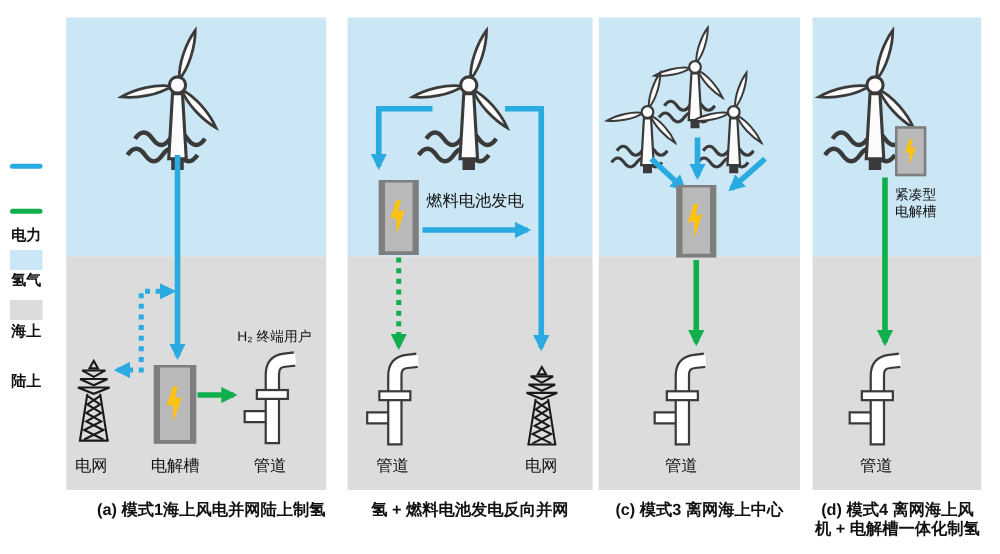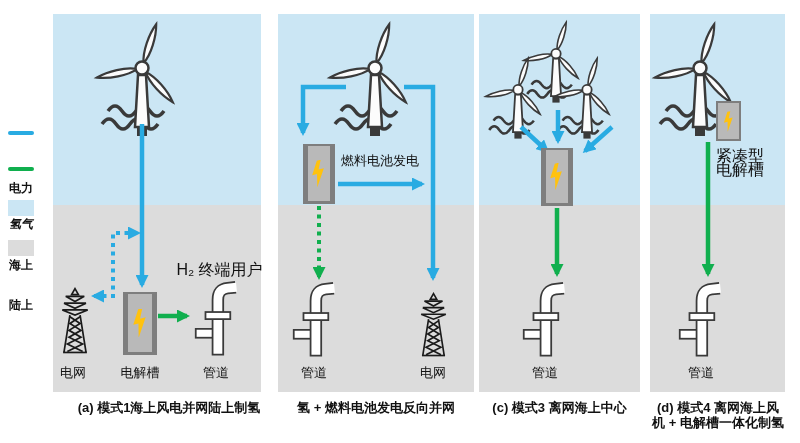--- a/index.html
+++ b/index.html
@@ -32,21 +32,21 @@
 
   
   .elz{position:absolute;box-sizing:border-box;background:var(--box-gray);
        border-top:2px solid var(--box-edge);border-bottom:3px solid var(--box-edge);
        border-left:5px solid var(--box-edge);border-right:5px solid var(--box-edge);
        display:flex;align-items:center;justify-content:center;}
   .elz.small{border:2px solid var(--box-edge);}
 
   
   .lbl{position:absolute;font-size:13px;font-weight:normal;line-height:14px;text-align:center;white-space:nowrap;}
-  .lbl-sm{font-size:16px;}
+  .lbl-sm{font-size:11px;}
   .caption{position:absolute;top:400px;font-size:13px;font-weight:bold;line-height:15px;text-align:center;}
 
   
   .ln{fill:none;}
   .ln-power{stroke:var(--power-blue);stroke-width:4.5;}
   .ln-power-dash{stroke:var(--power-blue);stroke-width:4;stroke-dasharray:4 4.5;}
   .ln-h2{stroke:var(--hydrogen-green);stroke-width:4.5;}
   .ln-h2-dash{stroke:var(--hydrogen-green);stroke-width:4;stroke-dasharray:4 4.5;}
   .mk-power{fill:var(--power-blue);}
   .mk-h2{fill:var(--hydrogen-green);}
@@ -102,21 +102,21 @@
       <g id="bolt" transform="rotate(-14 8 13)">
         <polygon points="9,0 1,13 6,13 3,26 14,9 8.5,9 13,0" fill="#FFC20E"></polygon>
       </g>
     </defs>
   </svg>
 
   <div>
     <div class="lg-line" style="left:8px;top:131px;background:var(--power-blue);"></div>
     <div class="lg-label" style="top:143px;">电力</div>
     <div class="lg-line" style="left:8px;top:167px;background:var(--hydrogen-green);"></div>
-    <div class="lg-label" style="top:179px;font-style:italic;">氢气</div>
+    <div class="lg-label" style="top:179px;">氢气</div>
     <div class="lg-swatch" style="left:8px;top:200px;background:var(--sea-blue);"></div>
     <div class="lg-label" style="top:220px;">海上</div>
     <div class="lg-swatch" style="left:8px;top:240px;background:var(--land-gray);"></div>
     <div class="lg-label" style="top:260px;">陆上</div>
   </div>
 
   <div class="panel" style="left:53px;width:208px;">
     <div class="sea"></div>
     <div class="land"></div>
   </div>

